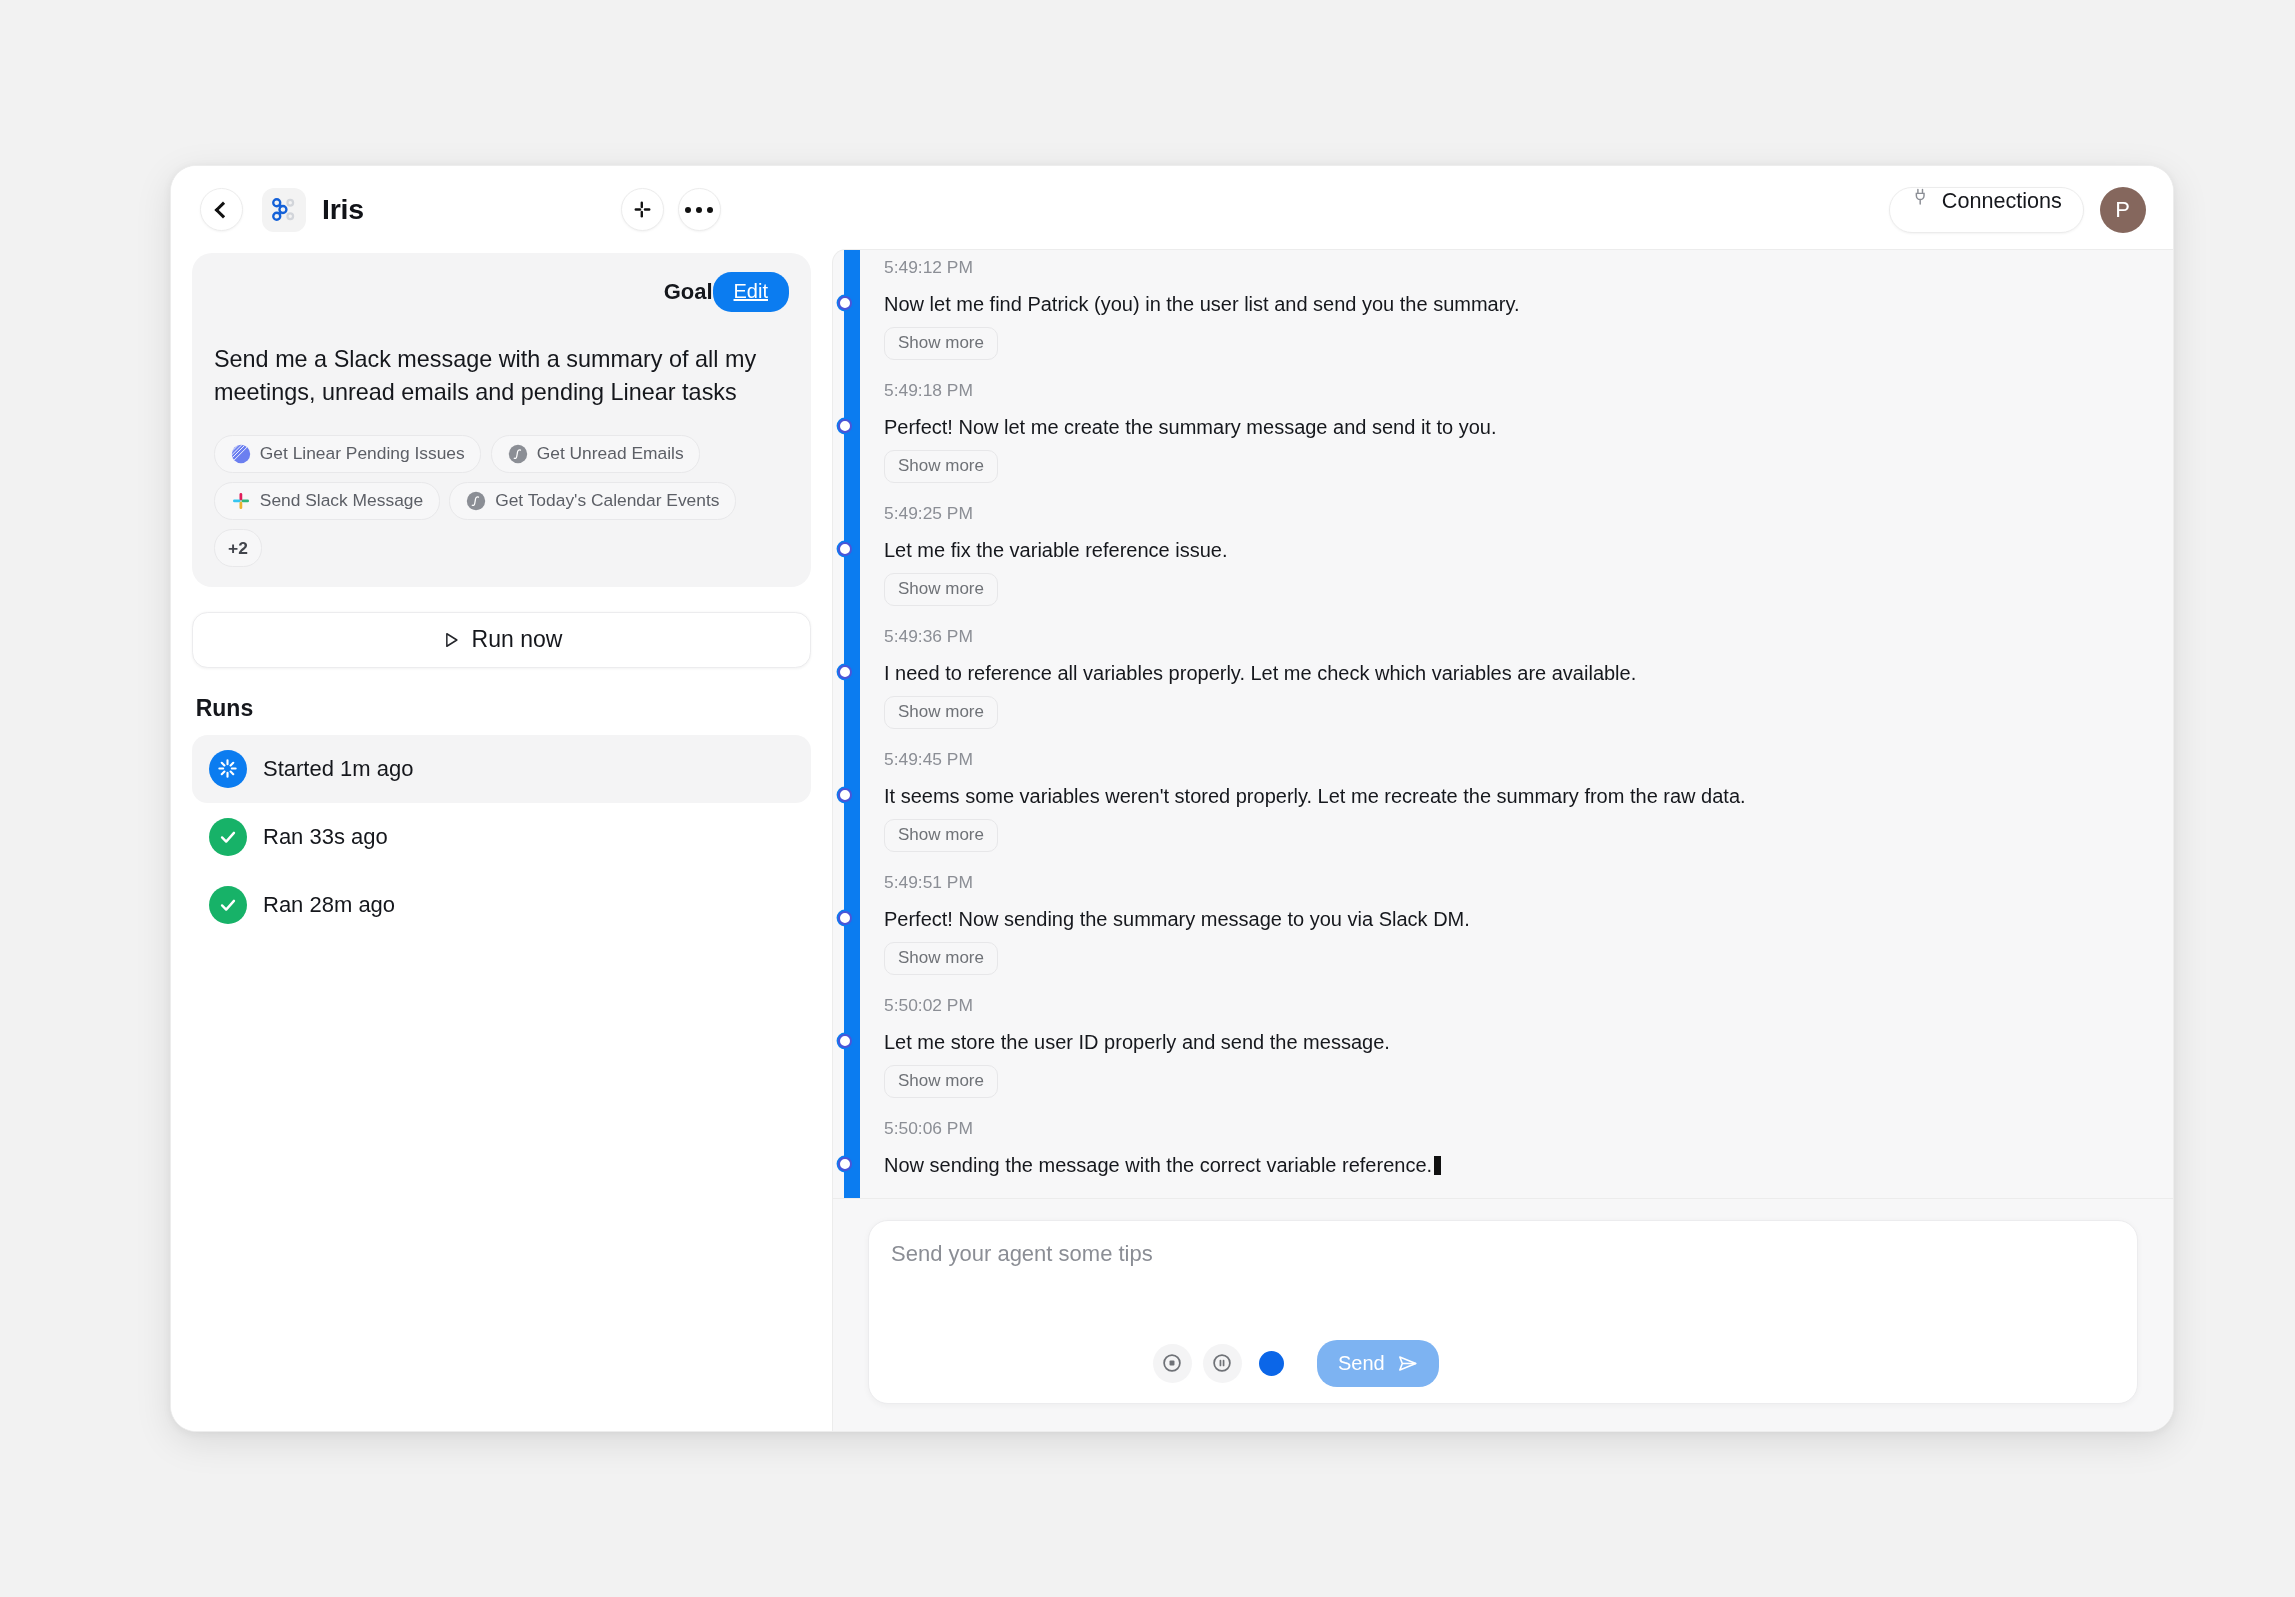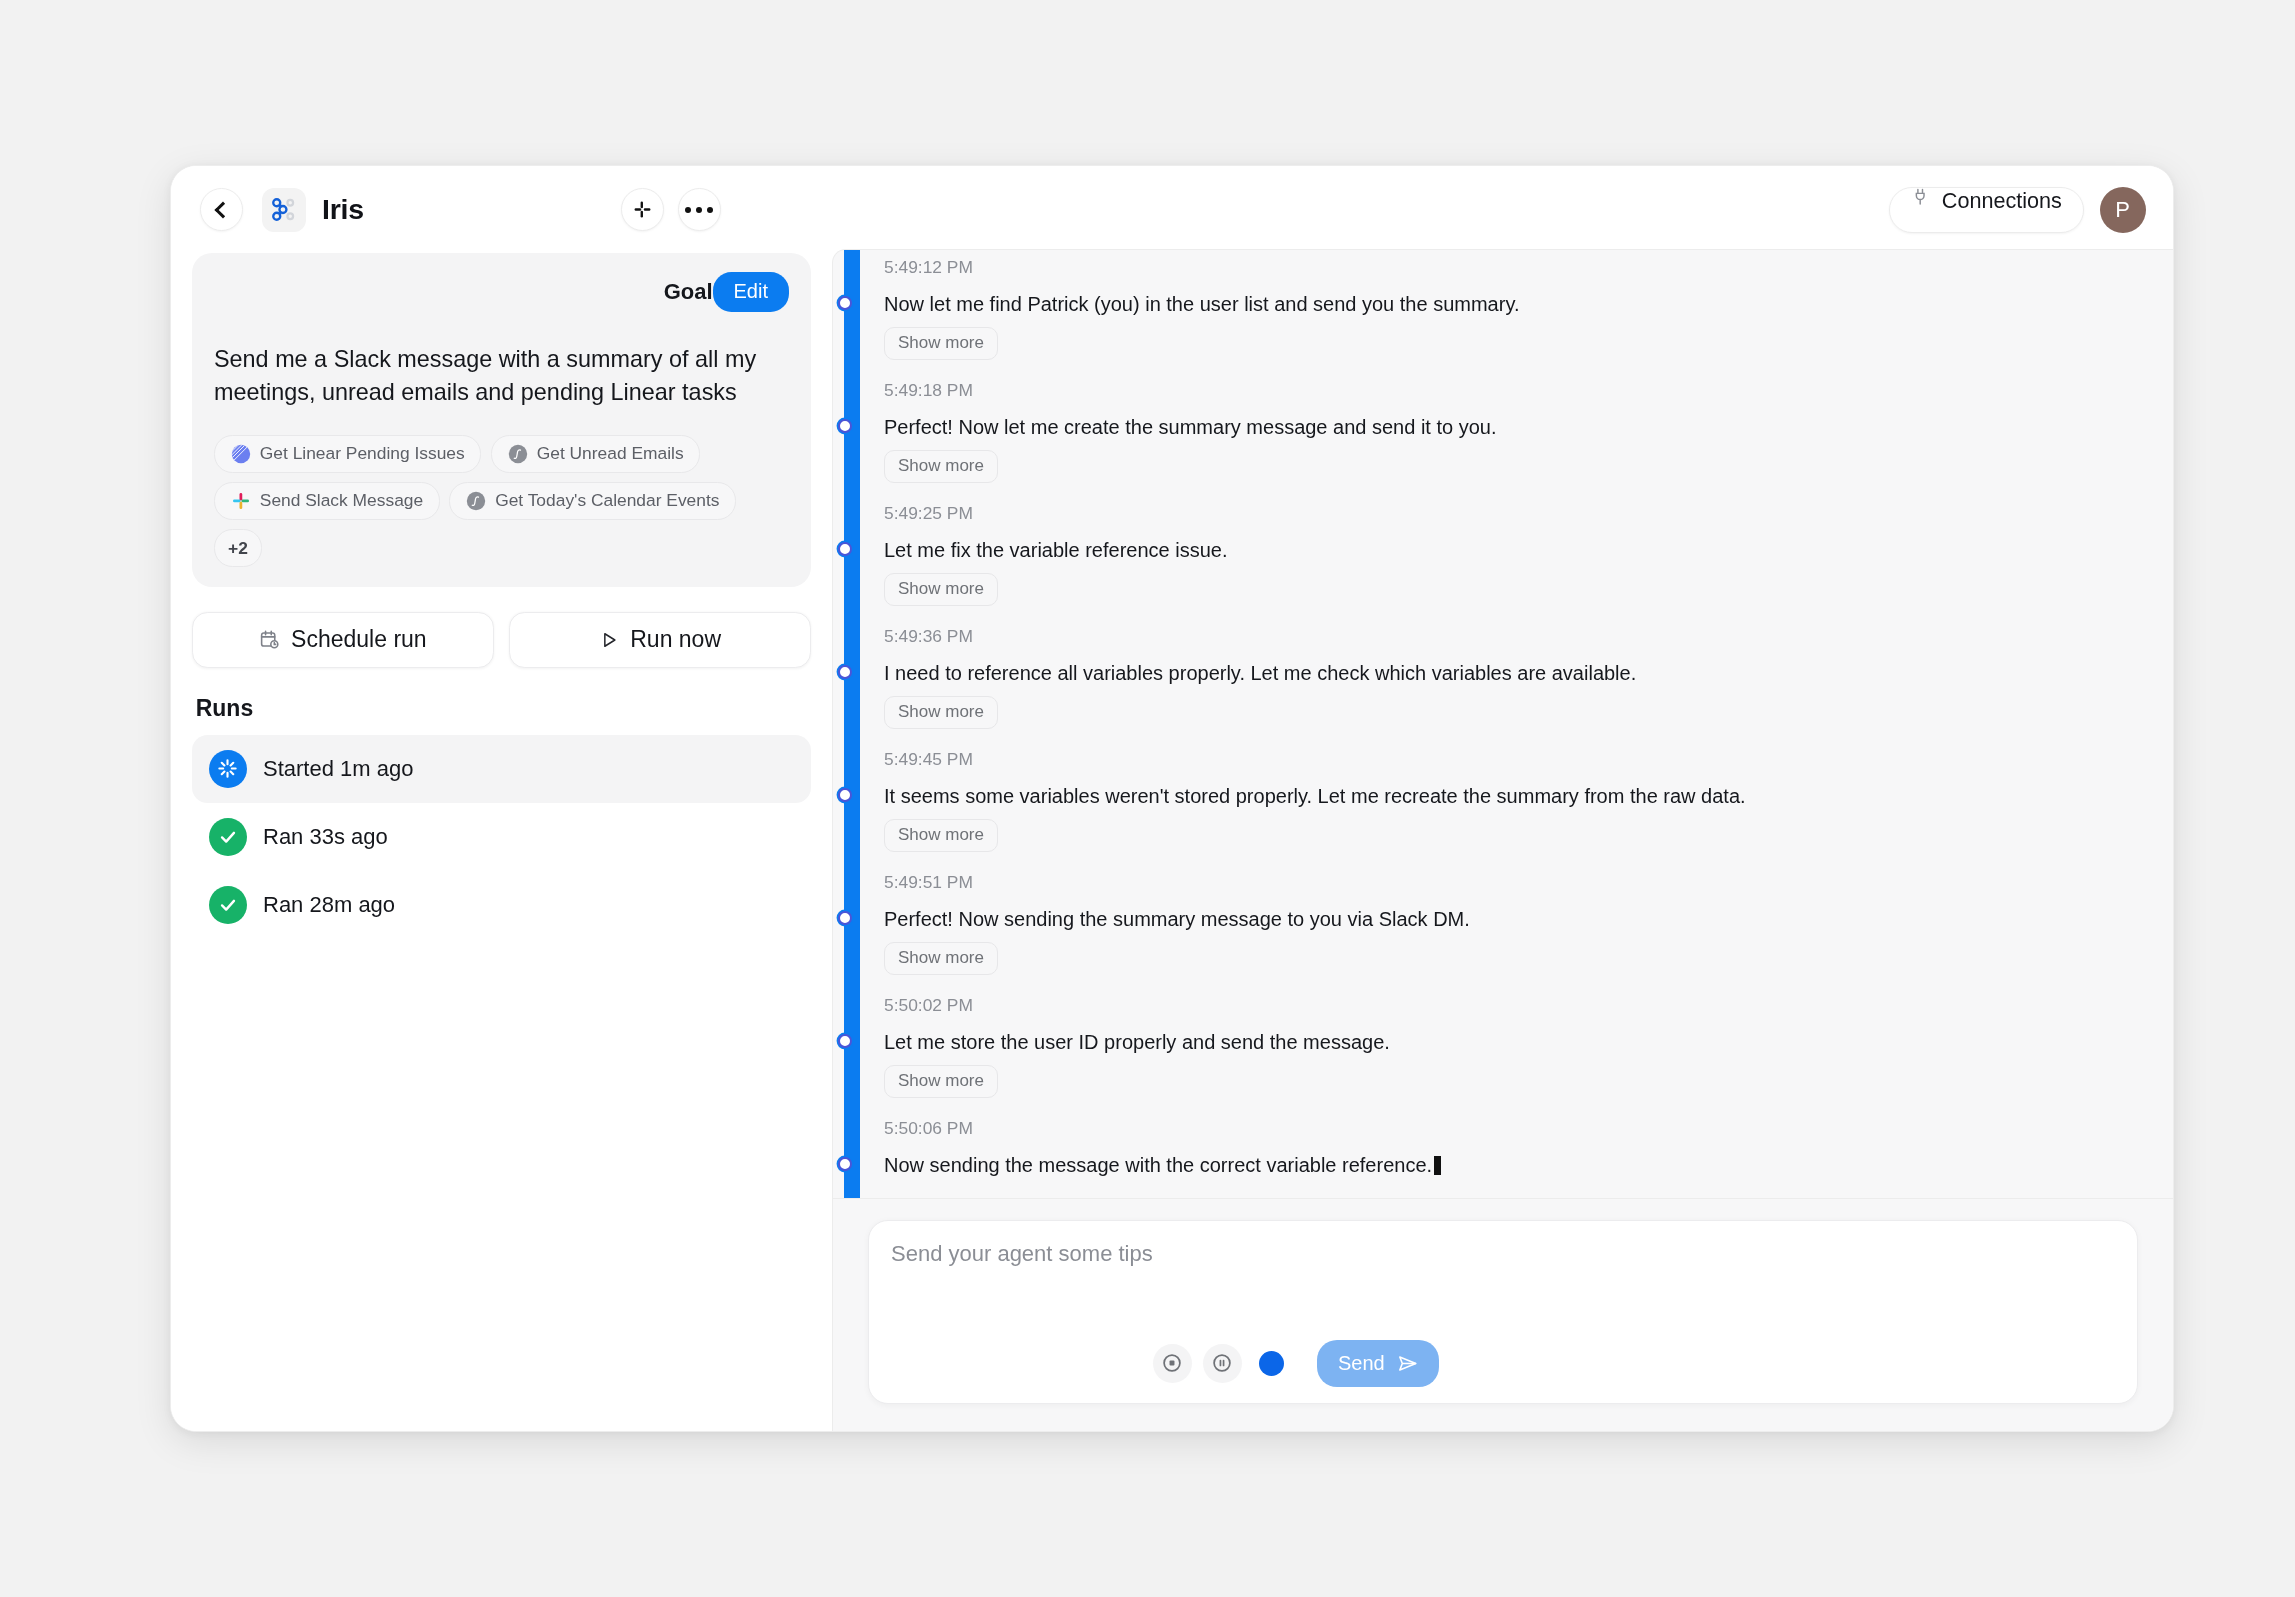--- a/index.html
+++ b/index.html
@@ -118,20 +118,21 @@
   #goal-label { font-size: 22px; font-weight: 600; color: #15171c; }
   #edit-button {
     background: #0b7cf0;
     color: #fff;
     font-size: 20px;
     font-weight: 500;
     border: none;
     border-radius: 18.4px;
     padding: 8.3px 21px;
     font-family: inherit;
+    text-decoration: underline;
   }
   #goal-text {
     font-size: 23.4px;
     line-height: 1.44;
     color: #15171c;
     margin-bottom: 25px;
     font-weight: 400;
   }
   #tool-chips { display: flex; flex-wrap: wrap; gap: 9.6px; }
   .tool-chip {
@@ -403,29 +404,20 @@
               <path d="M15 7.4c-1.9-.9-3.3.5-3.6 2.4l-.9 5.2c-.3 1.8-1.5 2.9-3 2.1" fill="none" stroke="#fff" stroke-width="1.5" stroke-linecap="round"></path>
             </svg>
             <span>Get Today's Calendar Events</span>
           </div>
 
           <div class="chip-more">+2</div>
         </div>
       </div>
 
       <div id="run-actions">
-        <button class="run-btn">
-          <svg width="21" height="21" viewBox="0 0 24 24" fill="none" stroke="#7e8189" stroke-width="1.8" stroke-linecap="round">
-            <rect x="3" y="4.5" width="15" height="15" rx="2.5"></rect>
-            <path d="M3 9h15M7.5 2.5v4M14 2.5v4"></path>
-            <circle cx="17.5" cy="17.5" r="4" fill="#fff"></circle>
-            <path d="M17.5 15.6v2h1.5"></path>
-          </svg>
-          <span>Schedule run</span>
-        </button>
         <button class="run-btn">
           <svg width="20" height="20" viewBox="0 0 24 24" fill="none" stroke="#24262b" stroke-width="1.8" stroke-linejoin="round">
             <path d="M7 4.5 L19 12 L7 19.5 Z"></path>
           </svg>
           <span>Run now</span>
         </button>
       </div>
 
       <div id="runs-heading">Runs</div>
 

